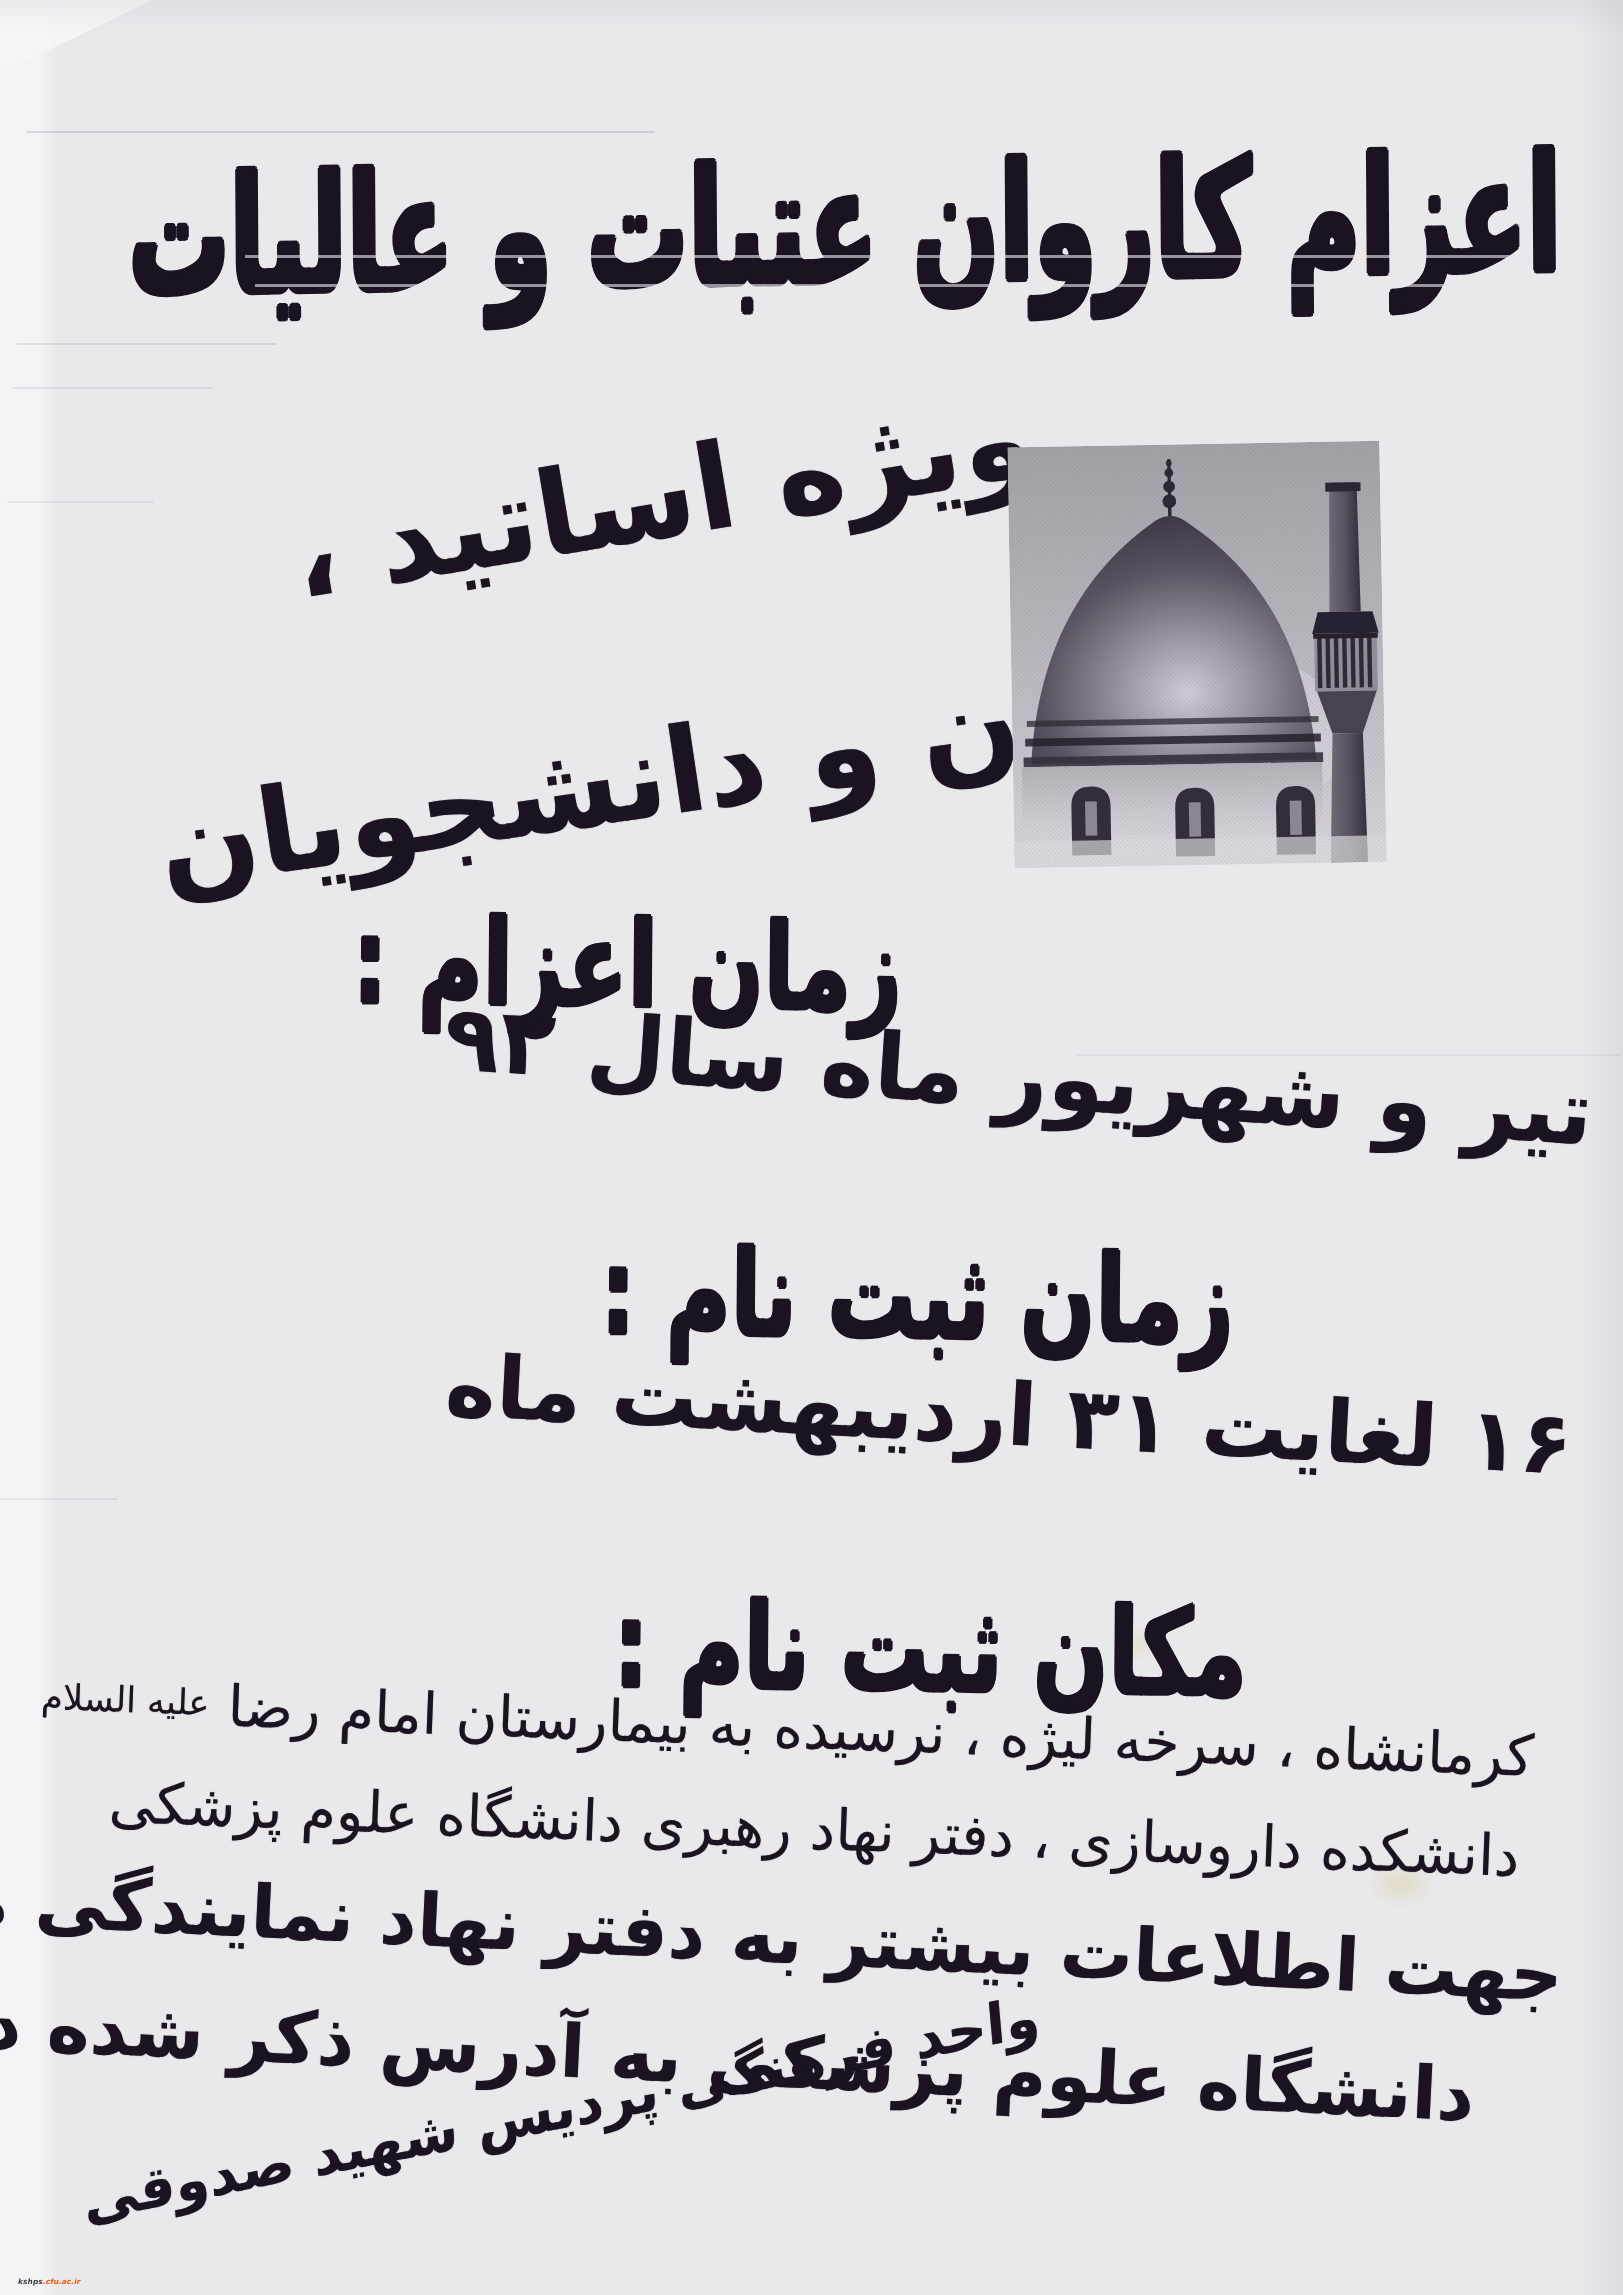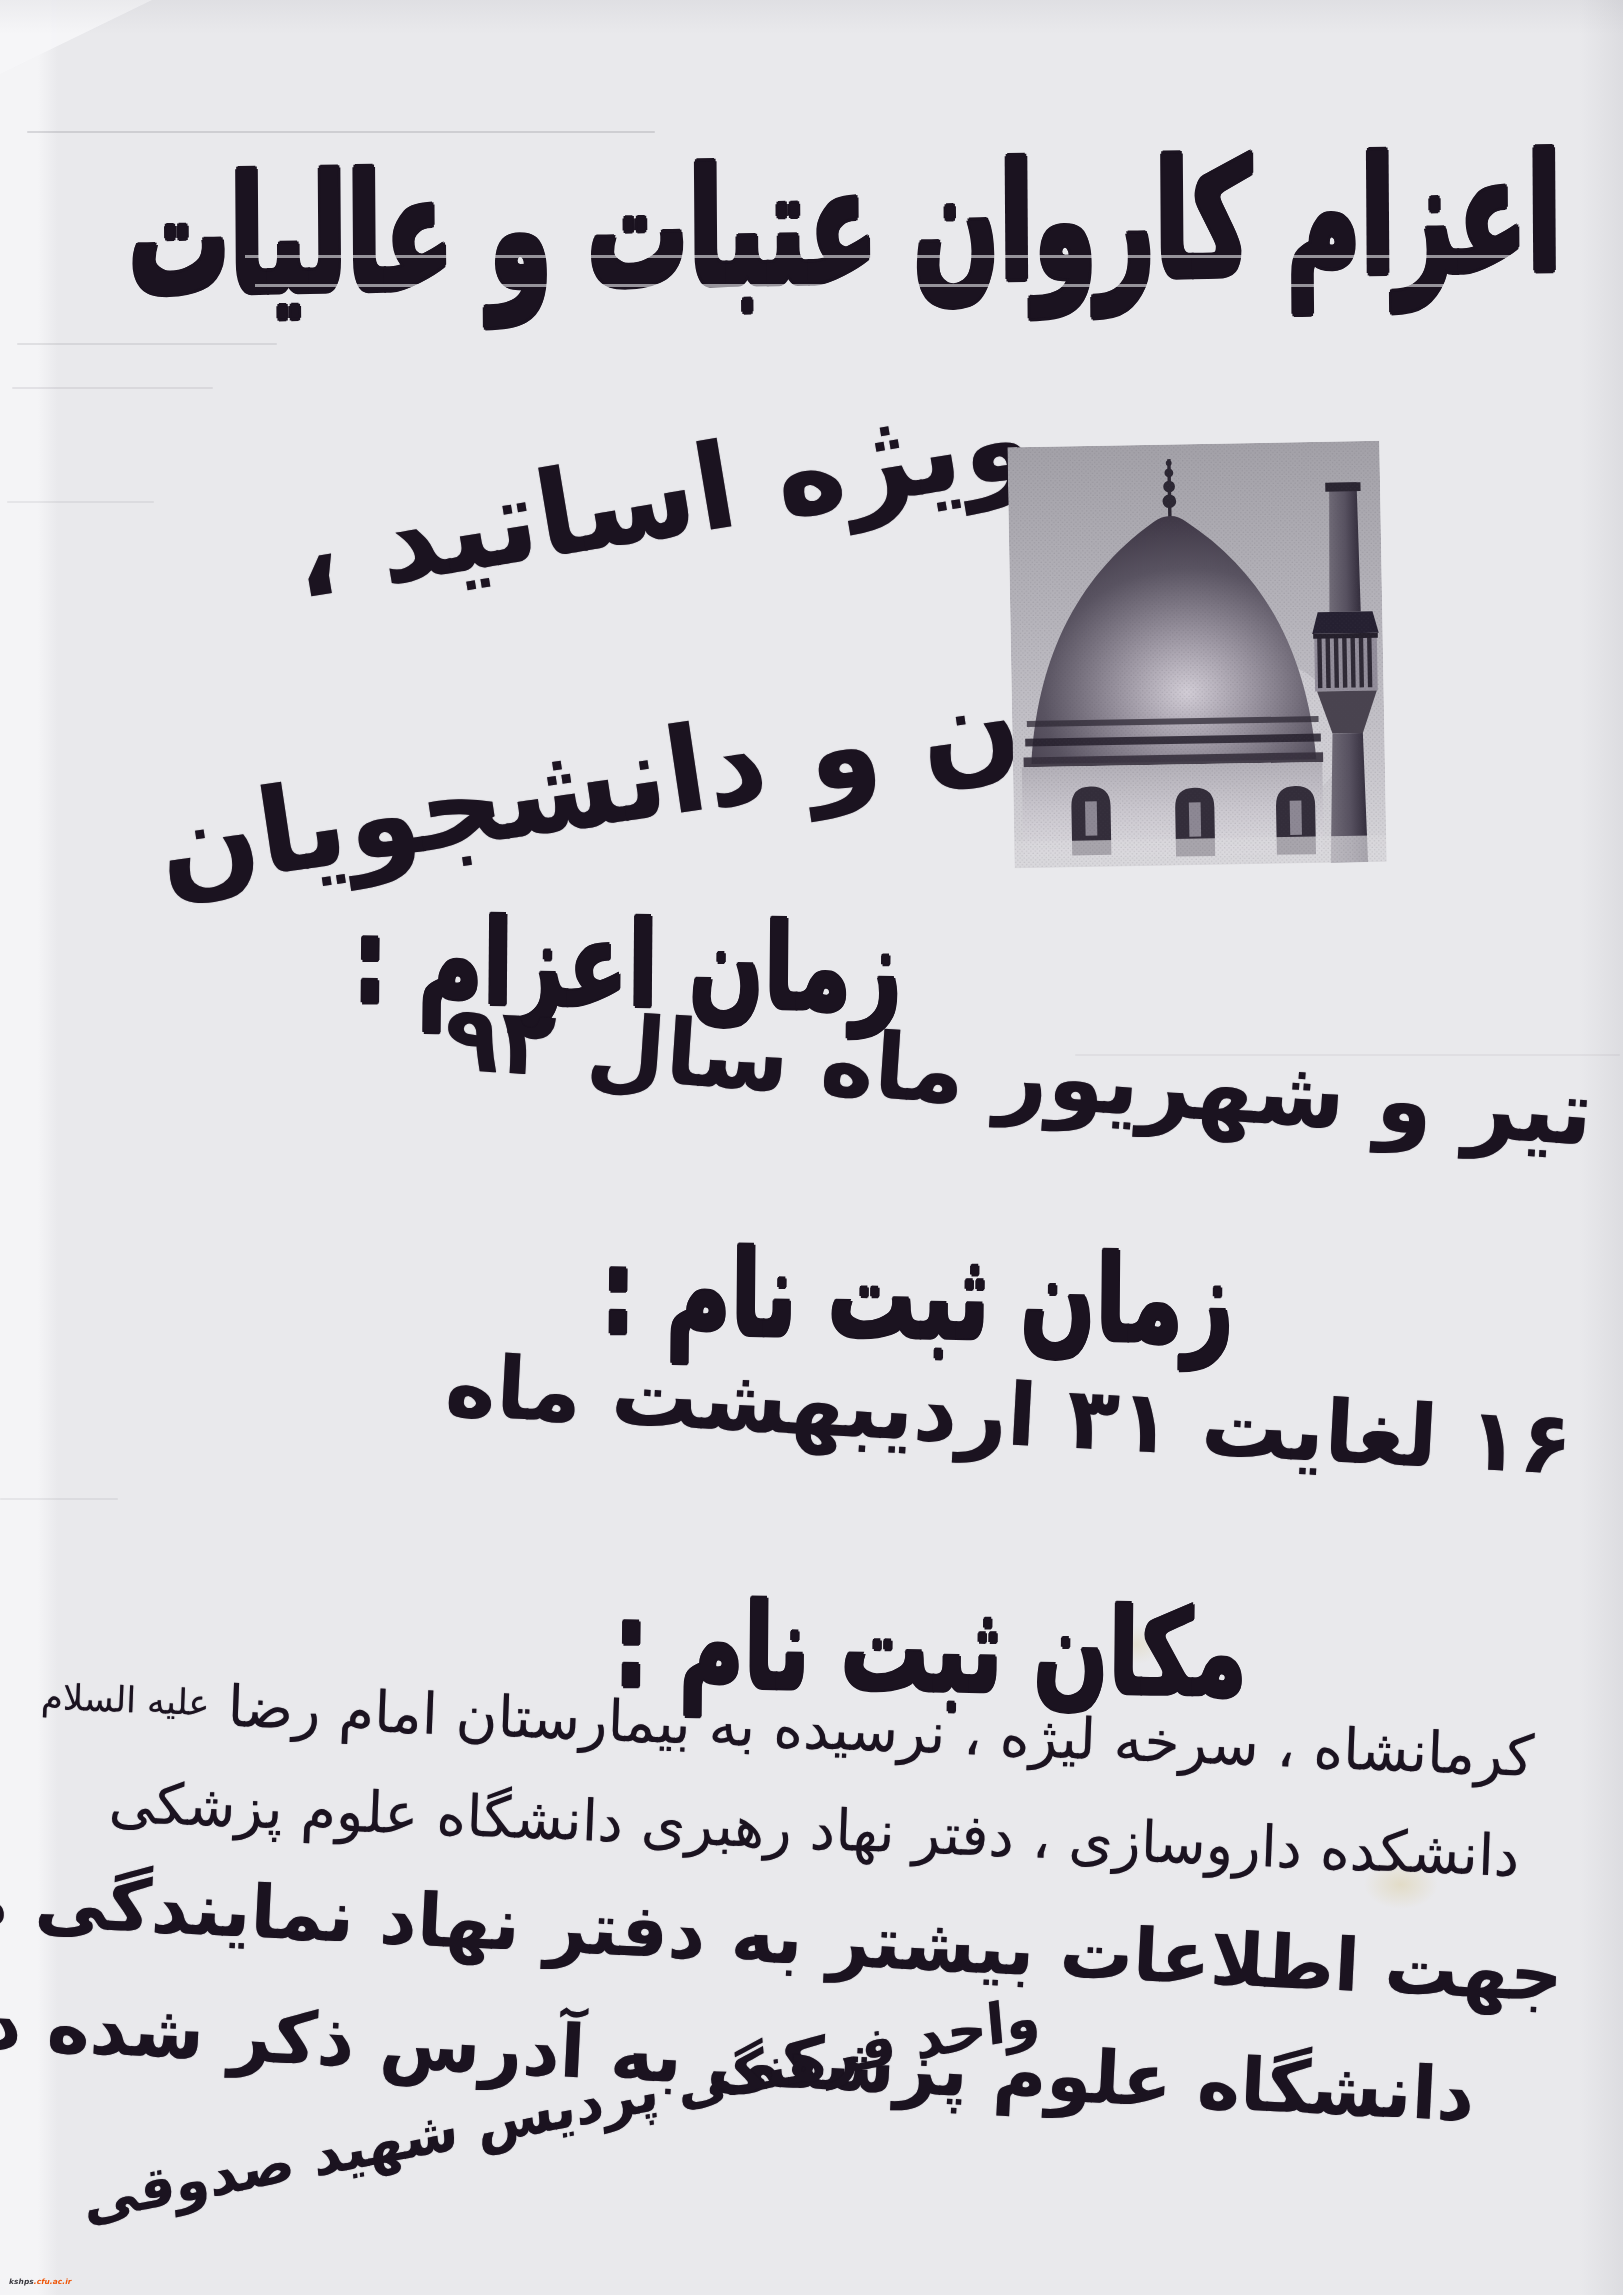--- a/index.html
+++ b/index.html
@@ -50,21 +50,21 @@
   .info{font-size:73px;font-weight:bold;transform:rotate(2.8deg);transform-origin:top right;text-align:right;}
   .info1{right:59px;top:1939px;}
   .info2{right:147px;top:2059px;}
 
   .signature{
     left:86px;top:2174px;font-size:56px;font-weight:bold;
     transform:rotate(-11deg) skewX(-6deg);transform-origin:0 100%;
   }
 
   .watermark{
-    left:9px;top:2278px;font-size:7.4px;line-height:1.2;
+    left:18px;top:2278px;font-size:7.4px;line-height:1.2;
     font-weight:bold;font-style:italic;direction:ltr;
     letter-spacing:0.1px;white-space:nowrap;
   }
 
   .photo{position:absolute;left:1011px;top:444px;width:372px;height:421px;transform:rotate(-1deg);}
 
   
   .edge-left{position:absolute;left:0;top:0;width:58px;height:100%;
     background:linear-gradient(90deg,#f4f4f6 65%,rgba(244,244,246,0));}
   .corner-wedge{position:absolute;left:0;top:0;width:152px;height:74px;background:#f6f6f8;

